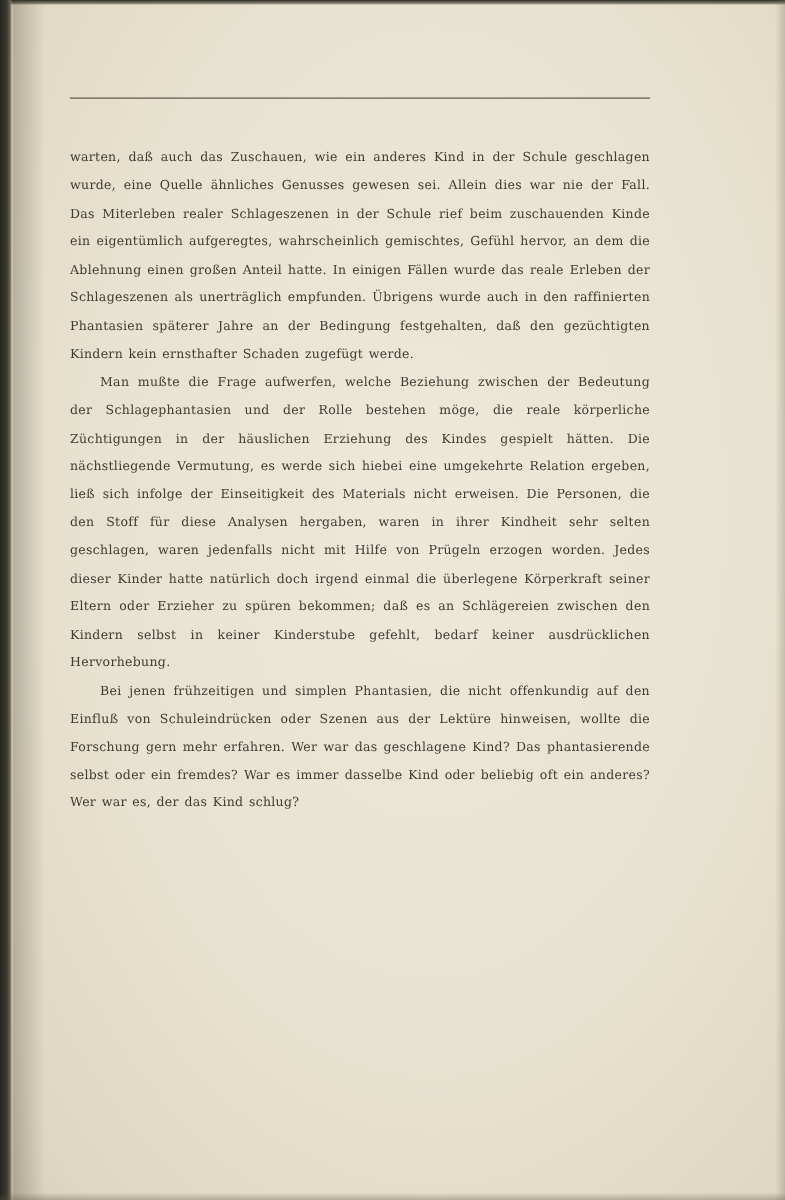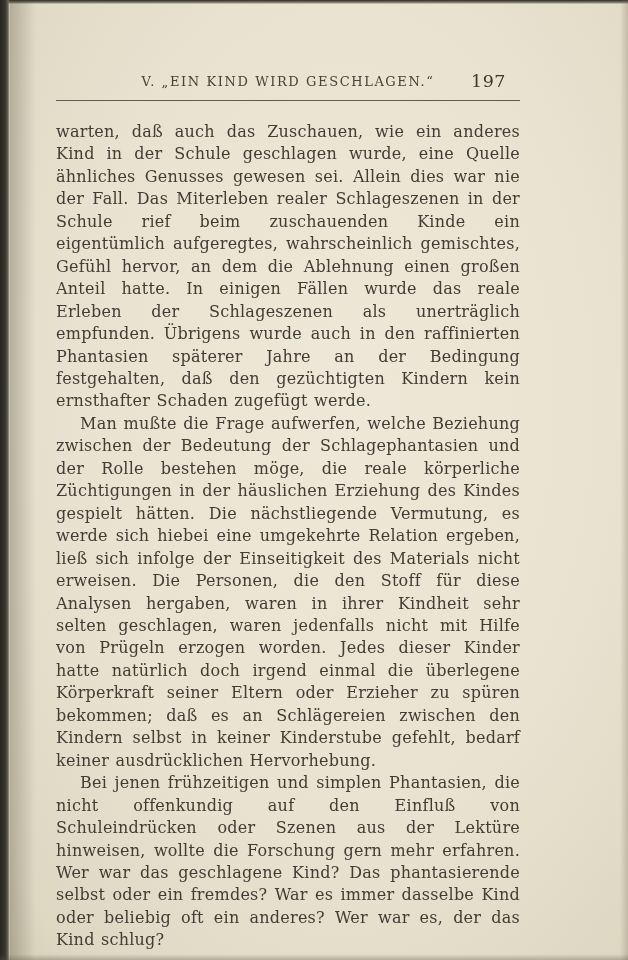--- a/index.html
+++ b/index.html
@@ -75,22 +75,22 @@
     font-size: 17.5px;
     color: #3c372f;
     letter-spacing: 0.5px;
   }
   .header-rule {
     margin-top: 4px;
     border-top: 1.5px solid rgba(75,68,55,0.85);
   }
 
   .page-body {
-    margin-top: 20px;
-    font-size: 16px;
+    margin-top: 37px;
+    font-size: 10px;
     line-height: 22.45px;
     text-align: justify;
     letter-spacing: 0.25px;
     word-spacing: 1px;
     color: #413c34;
   }
   .page-body p {
     margin: 0;
   }
   .page-body p.indent {
@@ -101,24 +101,20 @@
 <body>
 
 <div class="scan">
   <div class="edge-top"></div>
   <div class="edge-left"></div>
   <div class="edge-left-shadow"></div>
   <div class="edge-right"></div>
   <div class="edge-bottom"></div>
 
   <div class="paper">
-    <div class="page-header">
-      <span class="running-title">V. „EIN KIND WIRD GESCHLAGEN.“</span>
-      <span class="page-number">197</span>
-    </div>
     <div class="header-rule"></div>
 
     <div class="page-body">
       <p>warten, daß auch das Zuschauen, wie ein anderes Kind in der Schule geschlagen wurde, eine Quelle ähnliches Genusses gewesen sei. Allein dies war nie der Fall. Das Miterleben realer Schlageszenen in der Schule rief beim zuschauenden Kinde ein eigentümlich aufgeregtes, wahrscheinlich gemischtes, Gefühl hervor, an dem die Ablehnung einen großen Anteil hatte. In einigen Fällen wurde das reale Erleben der Schlageszenen als unerträglich empfunden. Übrigens wurde auch in den raffinierten Phantasien späterer Jahre an der Bedingung festgehalten, daß den gezüchtigten Kindern kein ernsthafter Schaden zugefügt werde.</p>
       <p class="indent">Man mußte die Frage aufwerfen, welche Beziehung zwischen der Bedeutung der Schlagephantasien und der Rolle bestehen möge, die reale körperliche Züchtigungen in der häuslichen Erziehung des Kindes gespielt hätten. Die nächstliegende Vermutung, es werde sich hiebei eine umgekehrte Relation ergeben, ließ sich infolge der Einseitigkeit des Materials nicht erweisen. Die Personen, die den Stoff für diese Analysen hergaben, waren in ihrer Kindheit sehr selten geschlagen, waren jedenfalls nicht mit Hilfe von Prügeln erzogen worden. Jedes dieser Kinder hatte natürlich doch irgend einmal die überlegene Körperkraft seiner Eltern oder Erzieher zu spüren bekommen; daß es an Schlägereien zwischen den Kindern selbst in keiner Kinderstube gefehlt, bedarf keiner ausdrücklichen Hervorhebung.</p>
       <p class="indent">Bei jenen frühzeitigen und simplen Phantasien, die nicht offenkundig auf den Einfluß von Schuleindrücken oder Szenen aus der Lektüre hinweisen, wollte die Forschung gern mehr erfahren. Wer war das geschlagene Kind? Das phantasierende selbst oder ein fremdes? War es immer dasselbe Kind oder beliebig oft ein anderes? Wer war es, der das Kind schlug?</p>
     </div>
   </div>
 </div>
 

